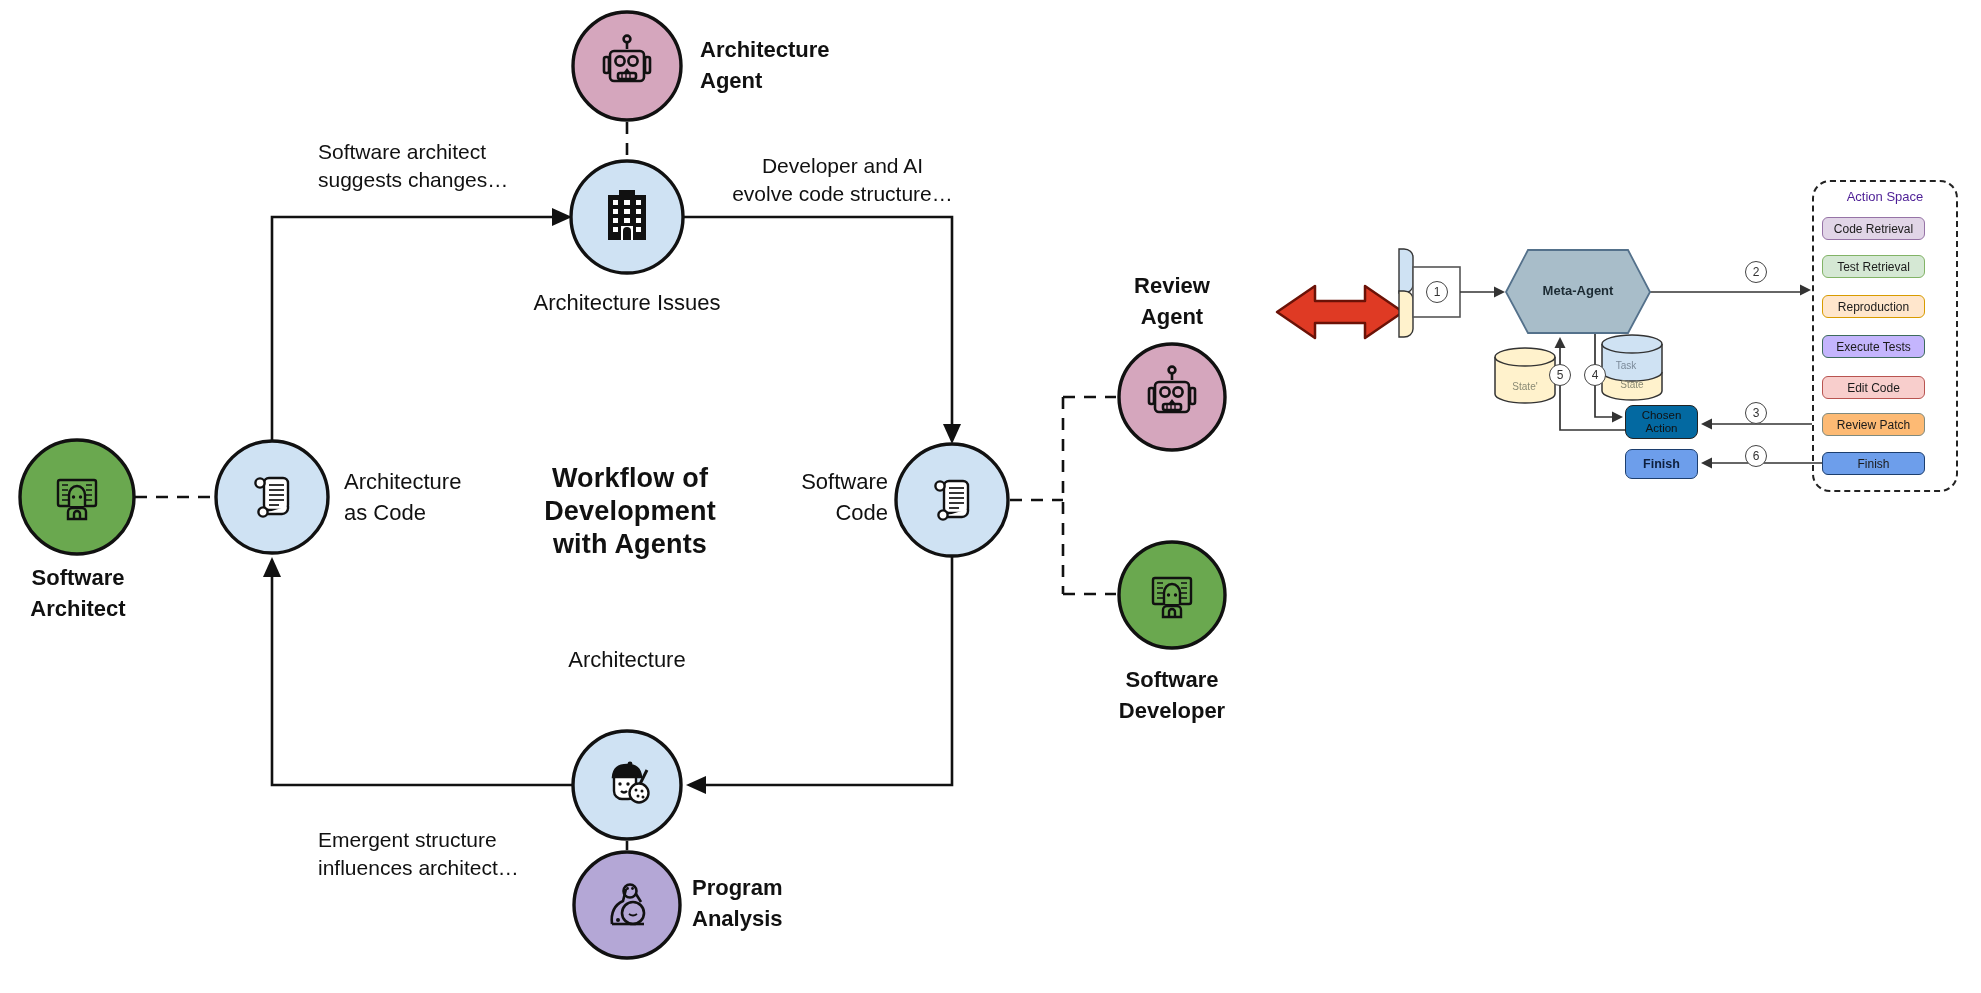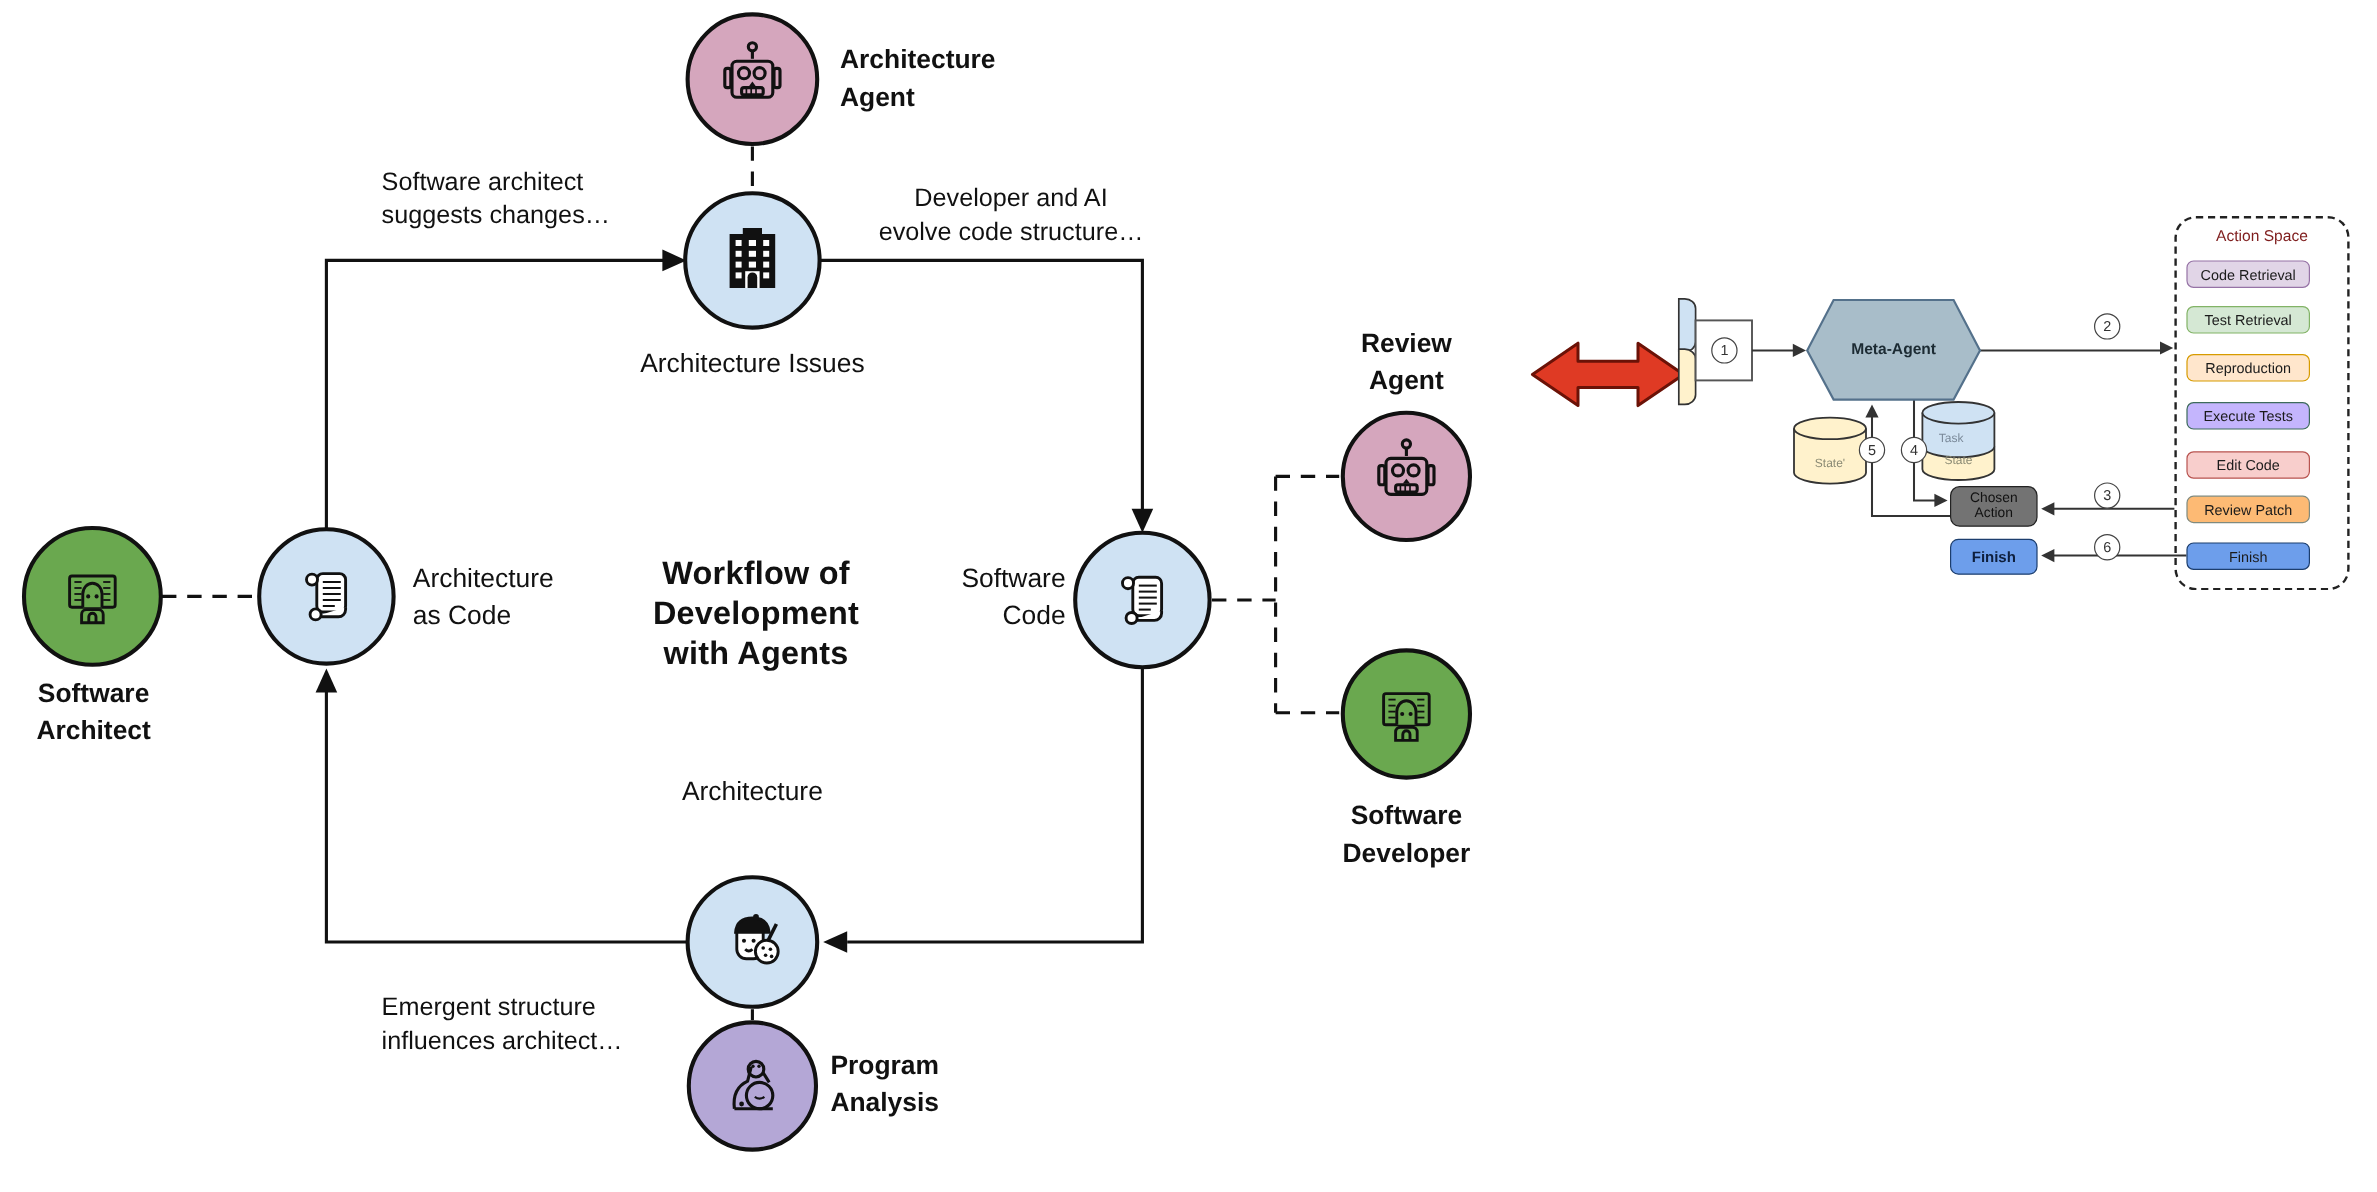--- a/index.html
+++ b/index.html
@@ -14,34 +14,34 @@
   .bold{font-weight:700;}
   .ctr{text-align:center;}
   .rgt{text-align:right;}
   .title{font-size:27px;line-height:33px;font-weight:700;letter-spacing:.2px;}
   
   .mini-text{font-size:13px;font-weight:700;color:#1c2b33;}
   .panel{
     position:absolute;left:1812px;top:180px;width:146px;height:312px;
     border:2.5px dashed #222;border-radius:18px;box-sizing:border-box;background:transparent;
   }
-  .panel-title{position:absolute;left:1812px;top:189px;width:146px;text-align:center;font-size:13px;color:#7f1d1d;}
+  .panel-title{position:absolute;left:1812px;top:189px;width:146px;text-align:center;font-size:13px;color:#4c1d95;}
   .action-btn{
     position:absolute;left:1822px;width:103px;height:23px;box-sizing:border-box;
     border:1.4px solid #666;border-radius:6px;font-size:12px;color:#1b1b1b;
     display:flex;align-items:center;justify-content:center;
   }
   .num-badge{
     position:absolute;width:22px;height:22px;border-radius:50%;background:#fff;
     border:1.5px solid #444;box-sizing:border-box;font-size:12px;color:#333;
     display:flex;align-items:center;justify-content:center;
   }
   .chosen-box{
     position:absolute;left:1625px;top:405px;width:73px;height:34px;box-sizing:border-box;
-    background:#737373;border:1.8px solid #222;border-radius:8px;
+    background:#0369a1;border:1.8px solid #222;border-radius:8px;
     display:flex;flex-direction:column;align-items:center;justify-content:center;
     font-size:11.5px;line-height:1.15;color:#111;
   }
   .finish-box{
     position:absolute;left:1625px;top:449px;width:73px;height:30px;box-sizing:border-box;
     border:1.6px solid #1c3e6e;border-radius:7px;
     display:flex;align-items:center;justify-content:center;
     font-size:12.5px;font-weight:700;color:#0e1f3d;
   }
   .cyl-lbl{position:absolute;font-size:10px;color:#8a8a74;text-align:center;}

